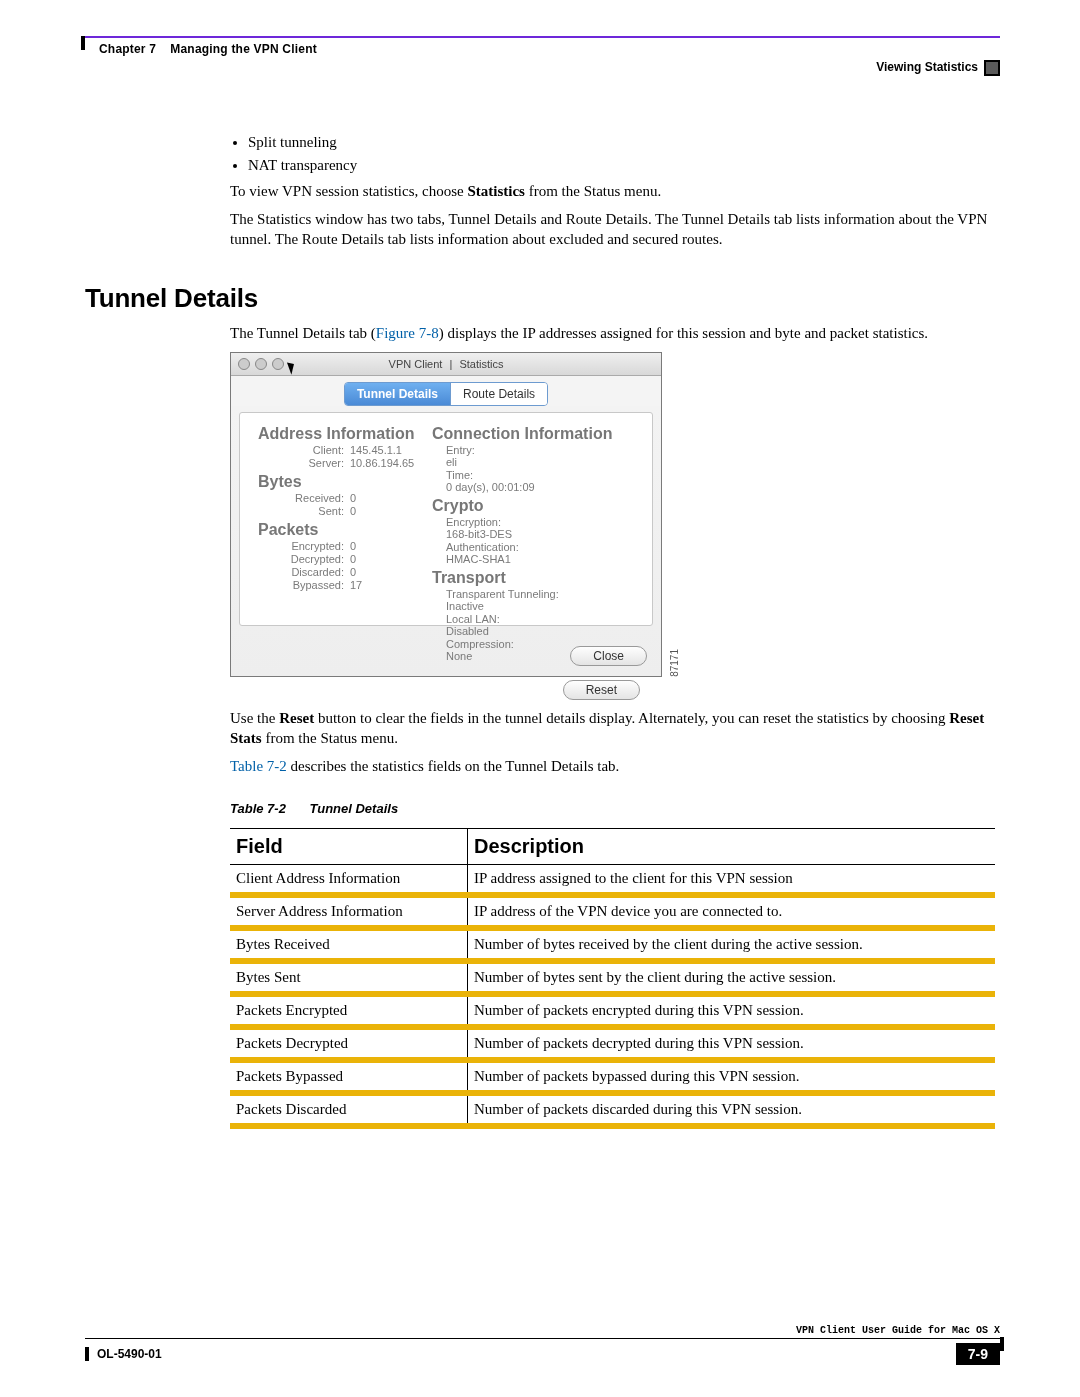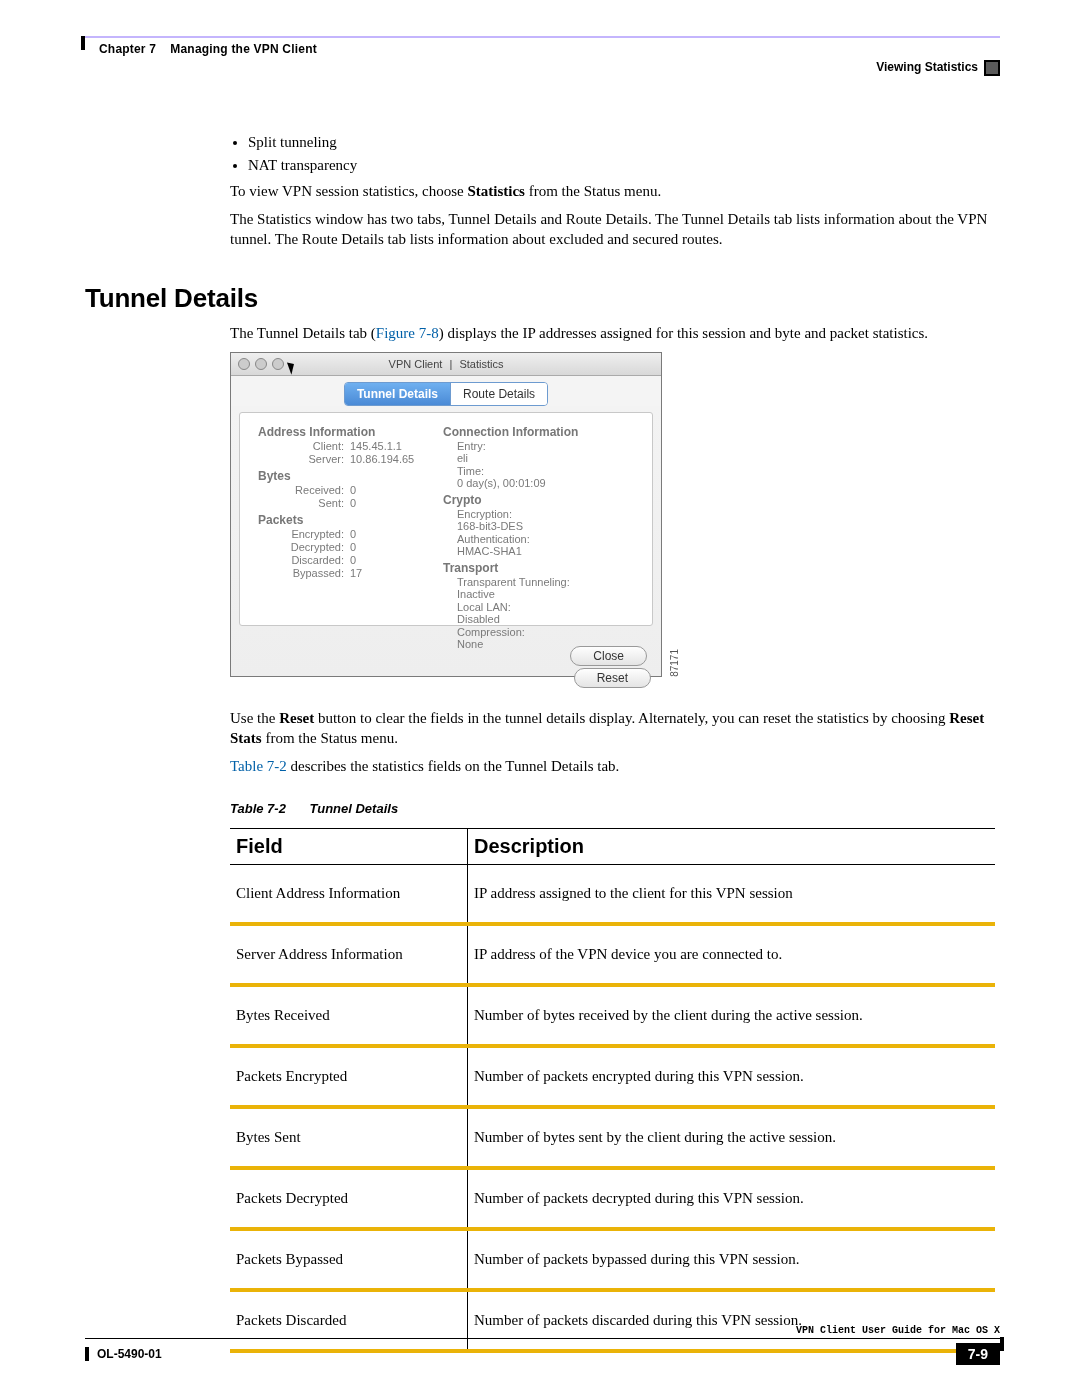--- a/index.html
+++ b/index.html
@@ -13,21 +13,21 @@
   }
   .page {
     position: relative;
     width: 1080px;
     height: 1397px;
     box-sizing: border-box;
     padding: 36px 80px 40px 85px;
   }
   
   .runhead-top {
-    border-top: 2px solid #c4b5fd;
+    border-top: 2px solid #6d28d9;
     margin-top: 0;
     position: relative;
     height: 36px;
   }
   .runhead-top .left-mark {
     position: absolute; left: -4px; top: -2px; width: 4px; height: 14px; background:#000;
   }
   .runhead-top .chapter {
     font-family: Arial, Helvetica, sans-serif;
     font-weight: bold;
@@ -139,22 +139,22 @@
     margin:6px 8px 10px 8px;
     background:#fff;
     border:1px solid #c8c8c8;
     border-radius:3px;
     padding:8px 10px 14px 18px;
     position:relative;
     min-height: 190px;
   }
   .col { position:absolute; }
   .c-left  { left:18px;  width:190px; }
-  .c-right { left:203px; width:220px; }
-  .hdr { color:#777; font-weight:600; font-size:12px; margin-top:4px;}
+  .c-right { left:192px; width:220px; }
+  .hdr { color:#777; font-weight:600; font-size:16px; margin-top:4px;}
   .kv { display:flex; font-size:11px; margin:1px 0 1px 14px; color:#7a7a7a;}
   .kv .k { width:72px; text-align:right; padding-right:6px;}
   .kv2 { display:flex; font-size:11px; margin:1px 0 1px 14px; color:#7a7a7a;flex-direction:column;}
   .kv2 .k { width:122px; text-align:left; }
   .kv2 .v { }
   .resetbtn, .closebtn {
     display:inline-block;
     padding:2px 22px;
     border:1px solid #999;
     border-radius:12px;
@@ -183,22 +183,22 @@
   table.def th {
     font-family: Arial, Helvetica, sans-serif;
     font-weight: bold;
     text-align: left;
     border-top: 1.5px solid #000;
     border-bottom: 1.5px solid #000;
     padding: 6px 6px;
     font-size: 20px;
   }
   table.def td {
-    border-bottom: 4px solid #eab308;
-    padding: 20px 6px;
+    border-bottom: 6px solid #eab308;
+    padding: 5px 6px;
     vertical-align: top;
   }
   table.def th:first-child, table.def td:first-child {
     width: 225px;
     border-right: 1px solid #000;
   }
 
   
   .footer {
     position:absolute;
@@ -410,26 +410,26 @@
           </tr>
         <tr>
             <td>Server Address Information</td>
             <td>IP address of the VPN device you are connected to.</td>
           </tr>
         <tr>
             <td>Bytes Received</td>
             <td>Number of bytes received by the client during the active session.</td>
           </tr>
         <tr>
+            <td>Bytes Sent</td>
+            <td>Number of bytes sent by the client during the active session.</td>
+          </tr>
+        <tr>
             <td>Packets Encrypted</td>
             <td>Number of packets encrypted during this VPN session.</td>
-          </tr>
-        <tr>
-            <td>Bytes Sent</td>
-            <td>Number of bytes sent by the client during the active session.</td>
           </tr>
         <tr>
             <td>Packets Decrypted</td>
             <td>Number of packets decrypted during this VPN session.</td>
           </tr>
         <tr>
             <td>Packets Bypassed</td>
             <td>Number of packets bypassed during this VPN session.</td>
           </tr>
         <tr>

